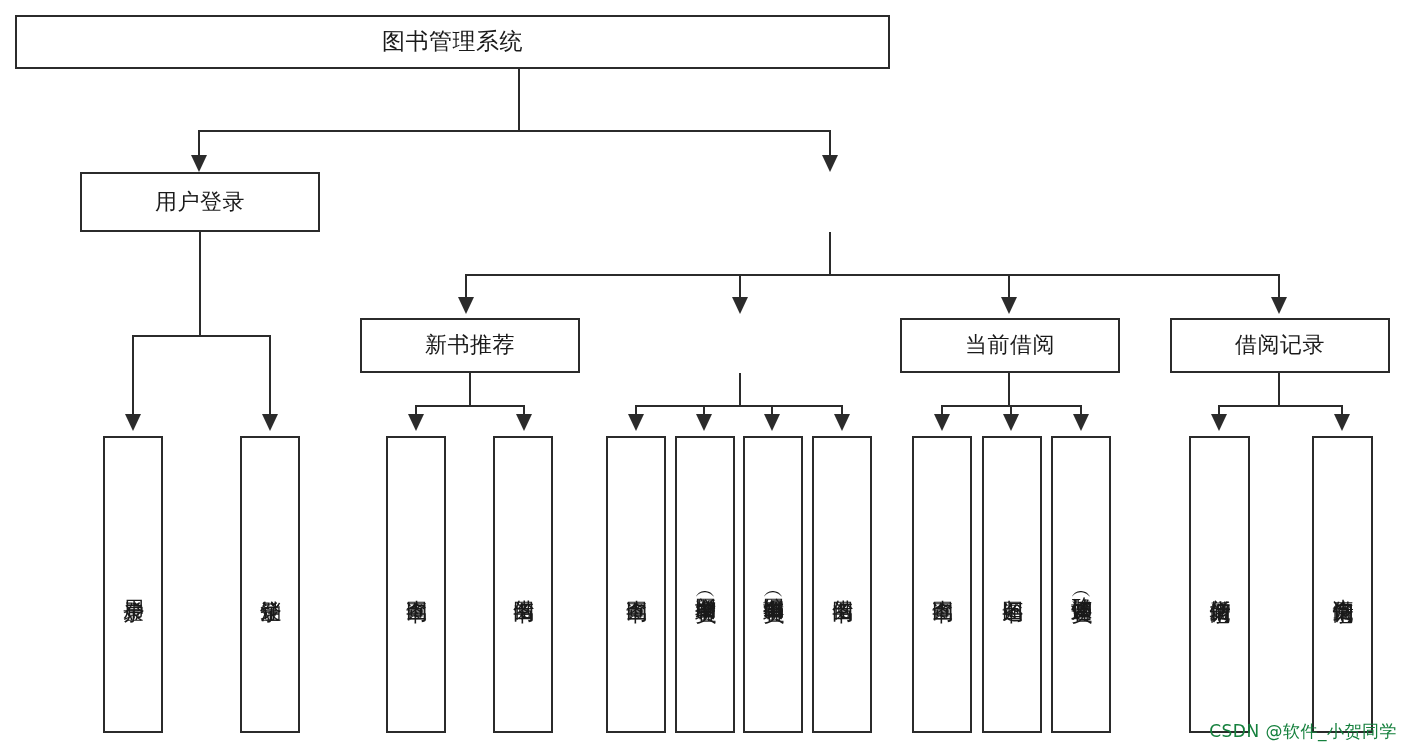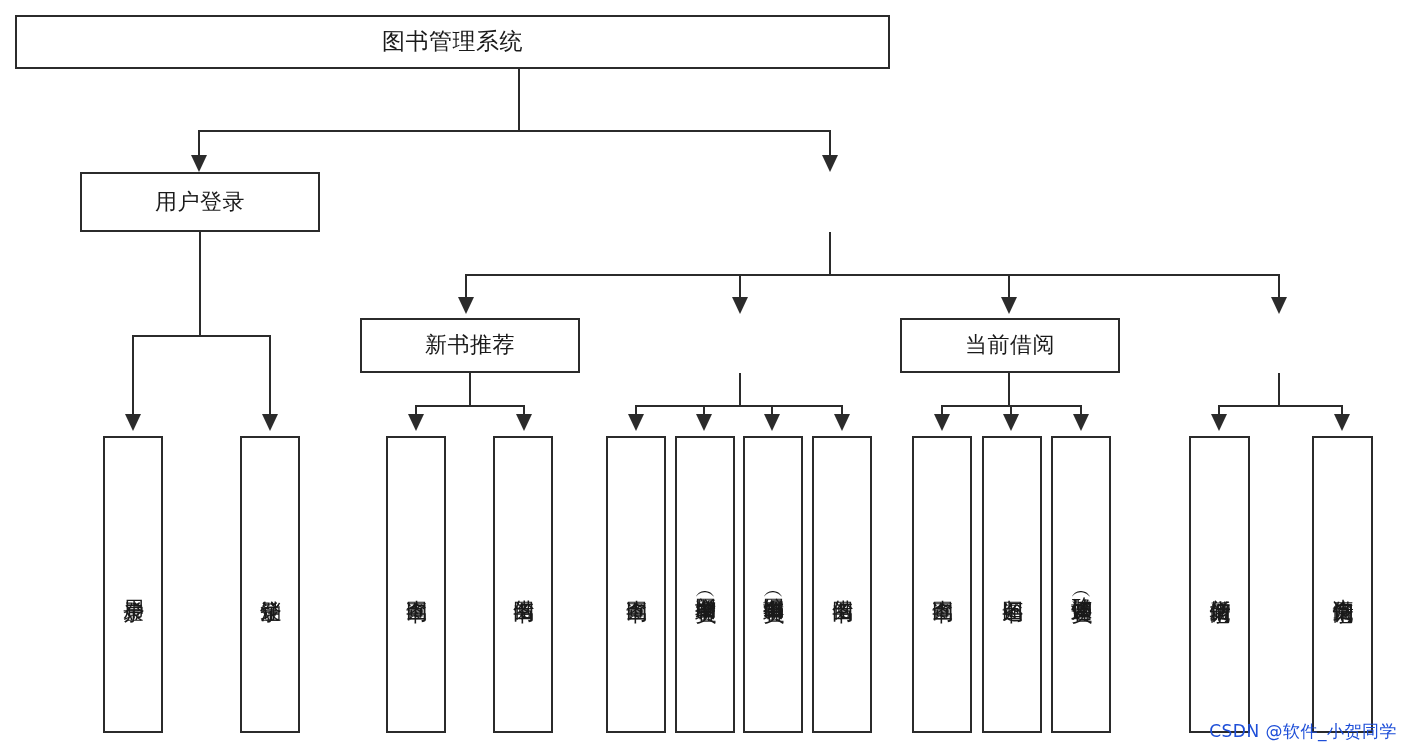--- a/index.html
+++ b/index.html
@@ -62,21 +62,21 @@
     height: 0;
     border-left: 8px solid transparent;
     border-right: 8px solid transparent;
     border-top: 17px solid #2b2b2b;
   }
   .watermark {
     position: absolute;
     right: 8px;
     bottom: 4px;
     font-size: 17px;
-    color: #1d4ed8;
+    color: #15803d;
     white-space: nowrap;
     letter-spacing: 0.5px;
   }
 </style>
 </head>
 <body>
 
 <div id="canvas">
 
   <div class="node horiz root" style="left:15px; top:15px; width:875px; height:54px;">
@@ -125,20 +125,23 @@
   <div class="arrow" style="left:1001px; top:297px;"></div>
 
   <div class="wire v" style="left:1278px; top:274px; height:28px;"></div>
   <div class="arrow" style="left:1271px; top:297px;"></div>
 
   <div class="node horiz" style="left:360px; top:318px; width:220px; height:55px;">
     <span>新书推荐</span>
   </div>
   <div class="node horiz" style="left:900px; top:318px; width:220px; height:55px;">
     <span>当前借阅</span>
+  </div>
+  <div class="node horiz" style="left:1170px; top:318px; width:220px; height:55px;">
+    <span>借阅记录</span>
   </div>
 
   <div class="wire v" style="left:469px; top:373px; height:33px;"></div>
   <div class="wire h" style="left:415px; top:405px; width:110px;"></div>
   <div class="wire v" style="left:415px; top:405px; height:14px;"></div>
   <div class="arrow" style="left:408px; top:414px;"></div>
   <div class="wire v" style="left:523px; top:405px; height:14px;"></div>
   <div class="arrow" style="left:516px; top:414px;"></div>
 
   <div class="node vert" style="left:386px; top:436px; width:60px; height:297px;">

